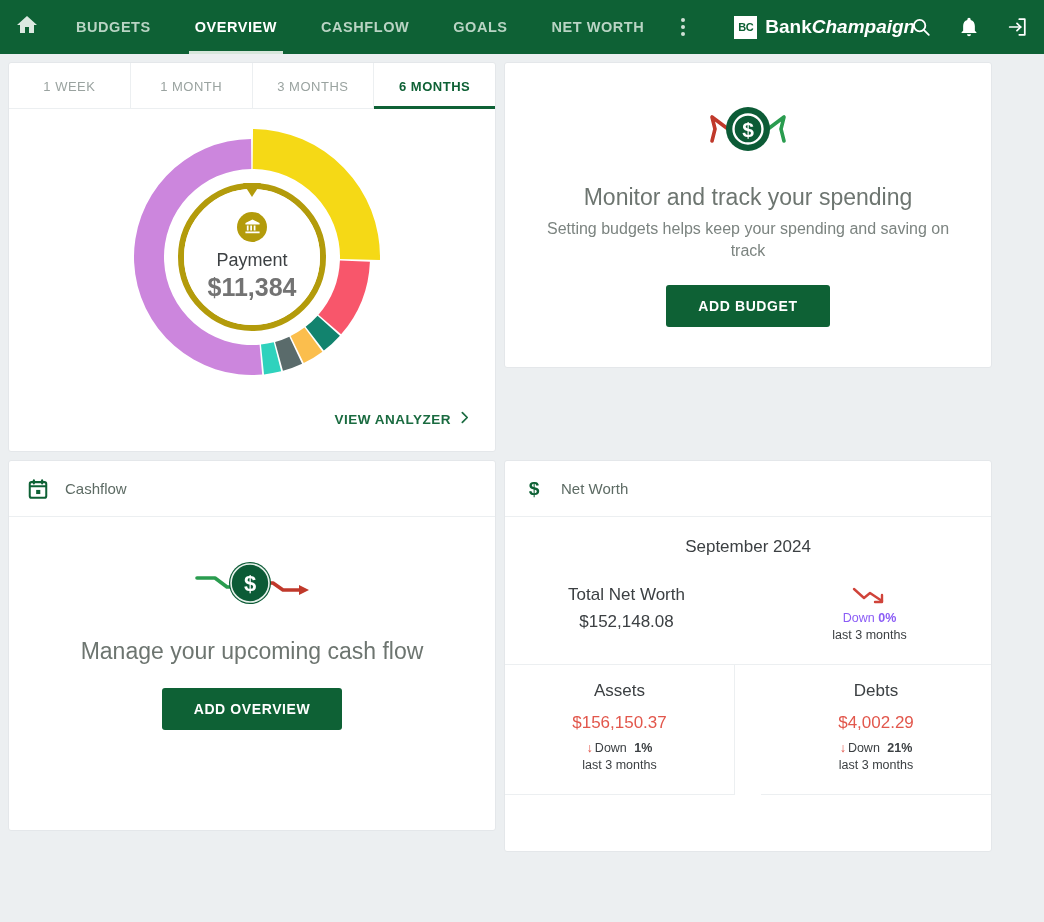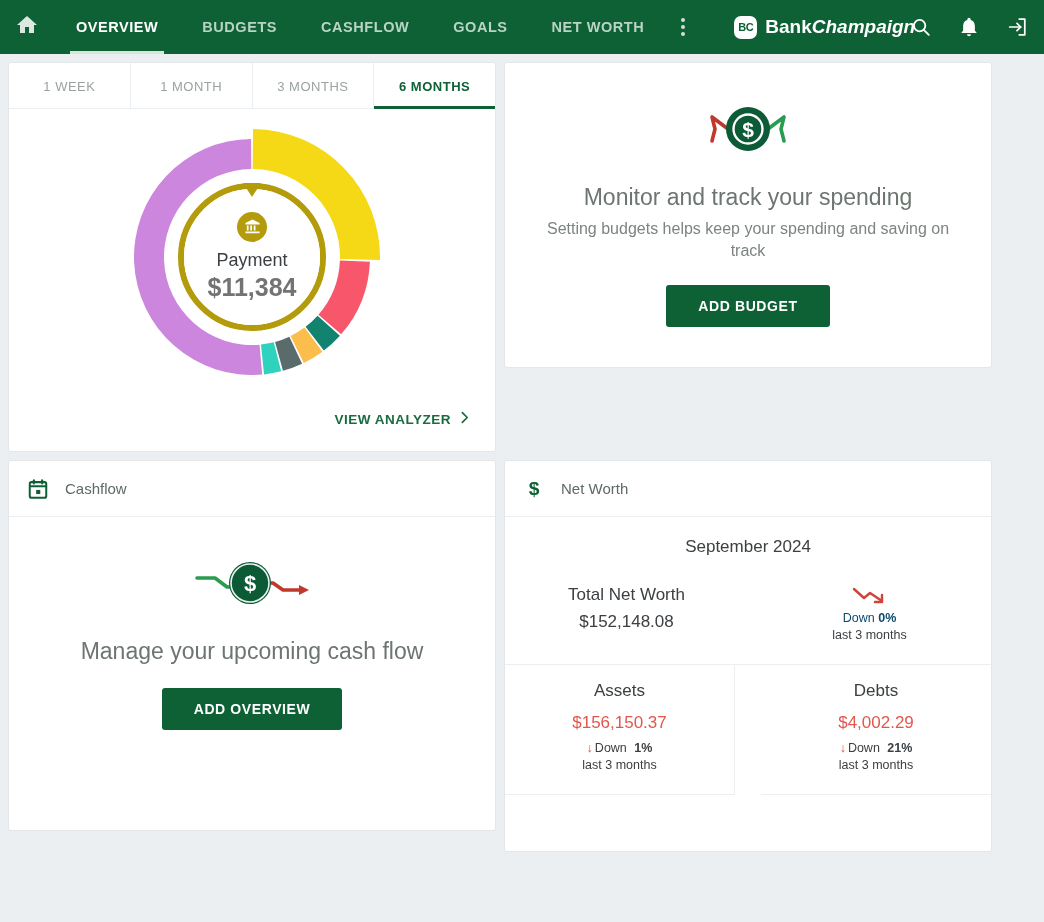--- a/index.html
+++ b/index.html
@@ -30,21 +30,21 @@
   }
   .nav-item.active { color: #ffffff; }
   .nav-item.active::after {
     content: ""; position: absolute; left: 16px; right: 16px; bottom: 0;
     height: 3px; background: #d6e6db;
   }
   .kebab { width: 34px; height: 100%; display:flex; flex-direction:column; align-items:center; justify-content:center; gap:3px; cursor:pointer; }
   .kebab i { width: 4px; height: 4px; border-radius: 50%; background:#cfe0d6; display:block; }
   .brand { display:flex; align-items:center; gap:8px; margin-left: 34px; cursor:pointer; }
   .brand-mark {
-    width: 23px; height: 23px; background:#fff; border-radius:7px;
+    width: 23px; height: 23px; background:#fff; border-radius:0;
     color:#0e6135; font-size:11px; font-weight:700;
     display:flex; align-items:center; justify-content:center; letter-spacing:-.4px;
   }
   .brand-text { font-size: 19px; color:#fff; }
   .brand-text b { font-weight: 700; }
   .brand-text i { font-weight: 700; font-style: italic; }
   .nav-right { position:absolute; right: 14px; display:flex; align-items:center; gap: 22px; }
   .nav-ico { width:26px; height:26px; display:flex; align-items:center; justify-content:center; cursor:pointer; }
 
   
@@ -122,21 +122,21 @@
   .nw-month { text-align:center; font-size:17px; color:#3c4043; }
   .nw-top {
     display:grid; grid-template-columns: 1fr 1fr;
     padding: 28px 0 22px; border-bottom:1px solid #eceff1;
   }
   .nw-total { text-align:center; }
   .nw-total .t { font-size:17px; color:#3c4043; }
   .nw-total .v { font-size:17px; color:#3c4043; margin-top:7px; }
   .nw-trend { text-align:center; }
   .nw-trend .arrow { height: 22px; display:flex; align-items:center; justify-content:center; }
-  .nw-trend .d { font-size:12.5px; color:#0c4a6e; margin-top:4px; }
+  .nw-trend .d { font-size:12.5px; color:#8b5cf6; margin-top:4px; }
   .nw-trend .d b { font-weight:700; }
   .nw-trend .s { font-size:12.5px; color:#3c4043; margin-top:3px; }
   .nw-split { display:grid; grid-template-columns:1fr 1fr;gap:26px; }
   .nw-cell { text-align:center; padding: 16px 0 22px; border-bottom:1px solid #eceff1; }
   .nw-cell:first-child { border-right:1px solid #eceff1; }
   .nw-cell .h { font-size:17px; color:#3c4043; }
   .nw-cell .amt { font-size:17px; color:#e2574c; margin-top:12px; }
   .nw-cell .chg { font-size:12.5px; color:#3c4043; margin-top:8px; display:flex; align-items:center; justify-content:center; gap:2px; }
   .nw-cell .chg .dn { color:#e2574c; }
   .nw-cell .chg b { font-weight:700; }
@@ -150,25 +150,25 @@
 <div class="topnav">
   <div class="home-btn">
     <span>
       <svg width="24" height="24" viewBox="0 0 24 24" fill="#dce9e1">
           <path d="M10 20v-6h4v6h5v-8h3L12 3 2 12h3v8z"></path>
         </svg>
     </span>
   </div>
 
   <div class="nav-items">
+    <div class="nav-item">
+        <span>BUDGETS</span>
+      </div>
     <div class="nav-item active">
         <span>OVERVIEW</span>
-      </div>
-    <div class="nav-item">
-        <span>BUDGETS</span>
       </div>
     <div class="nav-item">
         <span>CASHFLOW</span>
       </div>
     <div class="nav-item">
         <span>GOALS</span>
       </div>
     <div class="nav-item">
         <span>NET WORTH</span>
       </div>

